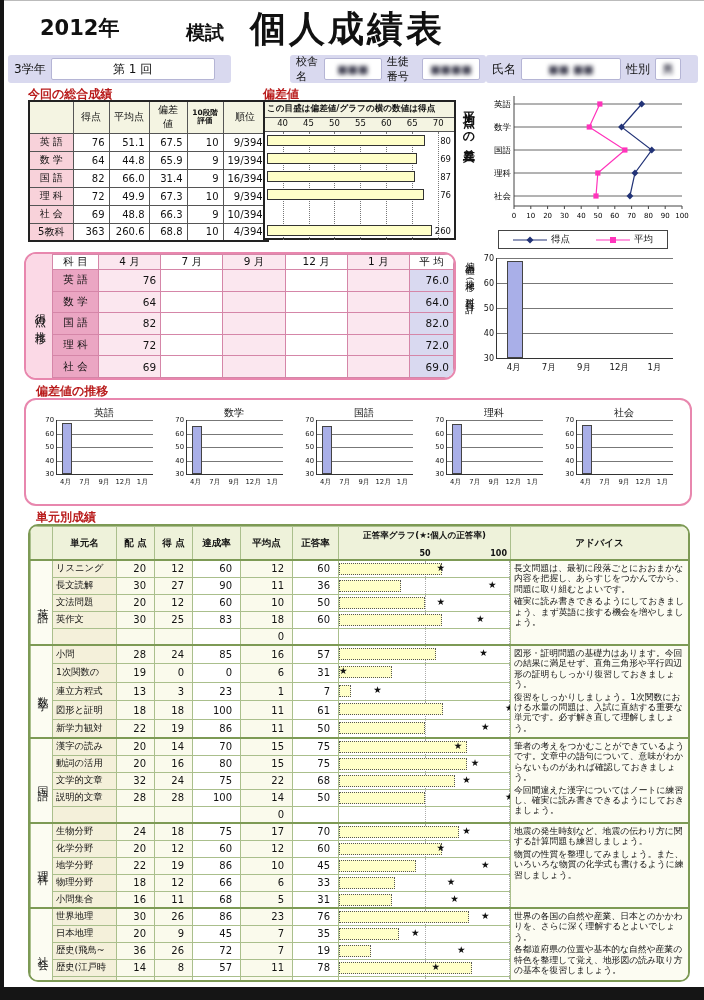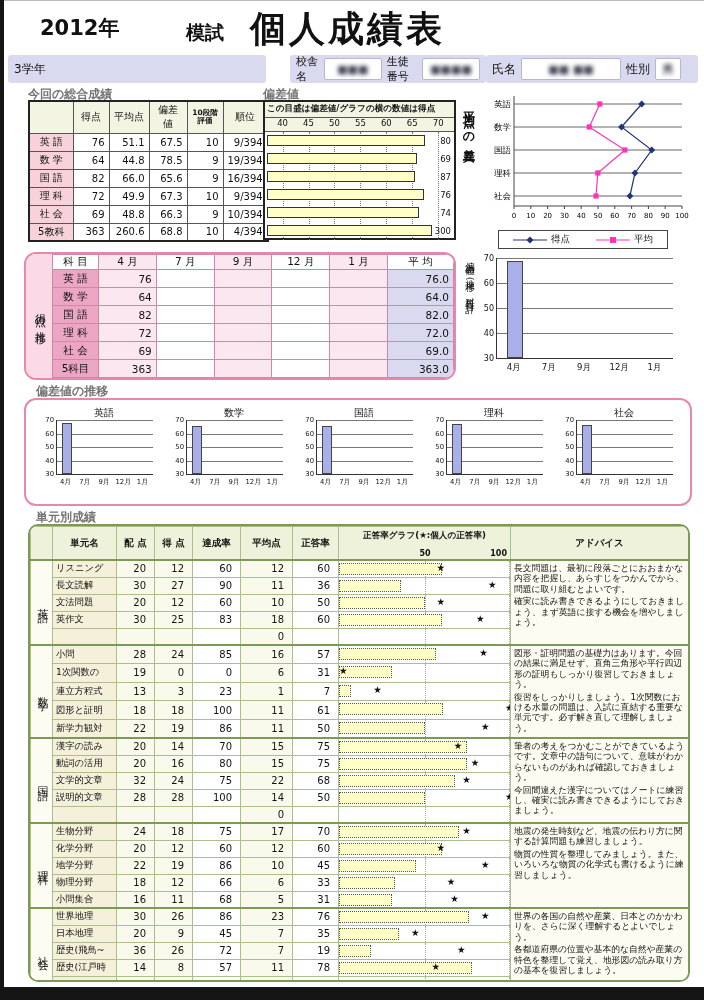--- a/index.html
+++ b/index.html
@@ -14,21 +14,21 @@
   .hdr-exam{position:absolute;left:186px;top:20px;font-size:19px;font-weight:bold;}
   .hdr-title{position:absolute;left:250px;top:5px;font-size:36px;font-weight:bold;letter-spacing:3px;}
 
   .ibox{position:absolute;top:55px;height:28px;background:#d9d9ef;border-radius:3px;
         display:flex;align-items:center;font-size:12px;gap:5px;padding:0 6px;box-sizing:border-box;}
   .ibox .fld{background:#fff;border:1px solid #b5b5d5;border-radius:2px;height:20px;
              display:flex;align-items:center;justify-content:center;padding:0 6px;}
   .blurred{filter:blur(2px);color:#445;font-weight:bold;font-size:11px;}
 
   
-  .sec-title{position:absolute;font-size:12px;font-weight:bold;color:#737373;}
+  .sec-title{position:absolute;font-size:12px;font-weight:bold;color:#b91c1c;}
 
   
   .ov-table{position:absolute;left:28px;top:100px;border-collapse:collapse;font-size:10px;
             border:2px solid #222;background:#fff;}
   .ov-table th,.ov-table td{border:1px solid #555;padding:0 4px;height:18px;box-sizing:border-box;}
   .ov-table thead th{background:#f4f4e2;font-weight:normal;height:32px;}
   .ov-table thead th.small{font-size:7.5px;line-height:1.15;}
   .ov-table tbody th{background:#f8d2da;font-weight:normal;width:40px;}
   .ov-table tbody td{text-align:right;background:#fff;}
 
@@ -123,22 +123,23 @@
 
 <div>
   <div class="edge-top"></div>
   <div class="edge-left"></div>
   <div class="edge-bottom"></div>
 
   <span class="hdr-year">2012年</span>
   <span class="hdr-exam">模試</span>
   <span class="hdr-title">個人成績表</span>
 
-  <div class="ibox" style="left:8px;width:258px;">
+  <div class="ibox" style="left:8px;width:223px;">
     <span>3学年</span>
+    <span class="fld" style="min-width:150px;">第 1 回</span>
   </div>
   <div class="ibox" style="left:290px;width:196px;font-size:11px;">
     <span>校舎名</span>
     <span class="fld" style="min-width:44px;">
         <span class="blurred">■■■</span>
       </span>
     <span>生徒番号</span>
     <span class="fld" style="min-width:44px;">
         <span class="blurred">■■■■</span>
       </span>
@@ -172,29 +173,29 @@
           <td>76</td>
           <td>51.1</td>
           <td>67.5</td>
           <td>10</td>
           <td>9/394</td>
         </tr>
         <tr>
           <th>数 学</th>
           <td>64</td>
           <td>44.8</td>
-          <td>78.5</td>
+          <td>65.9</td>
           <td>9</td>
           <td>19/394</td>
         </tr>
         <tr>
           <th>国 語</th>
           <td>82</td>
           <td>66.0</td>
-          <td>65.6</td>
+          <td>31.4</td>
           <td>9</td>
           <td>16/394</td>
         </tr>
         <tr>
           <th>理 科</th>
           <td>72</td>
           <td>49.9</td>
           <td>67.3</td>
           <td>10</td>
           <td>9/394</td>
@@ -250,27 +251,23 @@
             <span class="hx-num">69</span>
           </div>
           <div class="hx-row" style="top: 36px;">
             <div class="hx-bar" style="width: 82.8986%; background: rgb(255, 255, 200);"></div>
             <span class="hx-num">87</span>
           </div>
           <div class="hx-row" style="top: 54px;">
             <div class="hx-bar" style="width: 87.8261%; background: rgb(255, 255, 200);"></div>
             <span class="hx-num">76</span>
           </div>
-          <div class="hx-row" style="top: 72px;">
-            <div class="hx-bar" style="width: 84.9275%; background: rgb(255, 255, 200);"></div>
-            <span class="hx-num">74</span>
-          </div>
           <div class="hx-row" style="top: 90px;">
             <div class="hx-bar" style="width: 92.1739%; background: rgb(255, 255, 200);"></div>
-            <span class="hx-num">300</span>
+            <span class="hx-num">260</span>
           </div>
         </div>
       </div>
   </div>
 
   <div class="diff-panel">
     <div class="diff-vlabel vlabel">平均点との差異</div>
     <div class="diff-svg-host"><svg width="212" height="134" viewBox="0 0 212 134">
           <line x1="34" y1="12" x2="202" y2="12" stroke="#666" stroke-width="1"></line>
           <text x="31" y="15" text-anchor="end" font-size="8.5">英語</text>
@@ -344,21 +341,21 @@
     <div class="st-area">
       <table class="st-table">
         <thead>
             <tr>
               <th style="width: 46px;">科 目</th>
               <th class="m-odd">4 月</th>
               <th>7 月</th>
               <th class="m-odd">9 月</th>
               <th>12 月</th>
               <th class="m-odd">1 月</th>
-              <th style="width: 66px;">平 均</th>
+              <th style="width: 44px;">平 均</th>
             </tr>
           </thead>
         <tbody>
             <tr>
               <th>英 語</th>
               <td class="m-odd">76</td>
               <td></td>
               <td class="m-odd"></td>
               <td></td>
               <td class="m-odd"></td>
@@ -393,29 +390,20 @@
             </tr>
             <tr>
               <th>社 会</th>
               <td class="m-odd">69</td>
               <td></td>
               <td class="m-odd"></td>
               <td></td>
               <td class="m-odd"></td>
               <td class="avg">69.0</td>
             </tr>
-            <tr>
-              <th>5科目</th>
-              <td class="m-odd">363</td>
-              <td></td>
-              <td class="m-odd"></td>
-              <td></td>
-              <td class="m-odd"></td>
-              <td class="avg">363.0</td>
-            </tr>
           </tbody>
       </table>
     </div>
   </div>
 
   <div class="devtot-panel">
     <div class="devtot-vlabel vlabel">偏差値の推移(5科目合計)</div>
     <div>
         <div class="big">
           <div class="tc-body">

